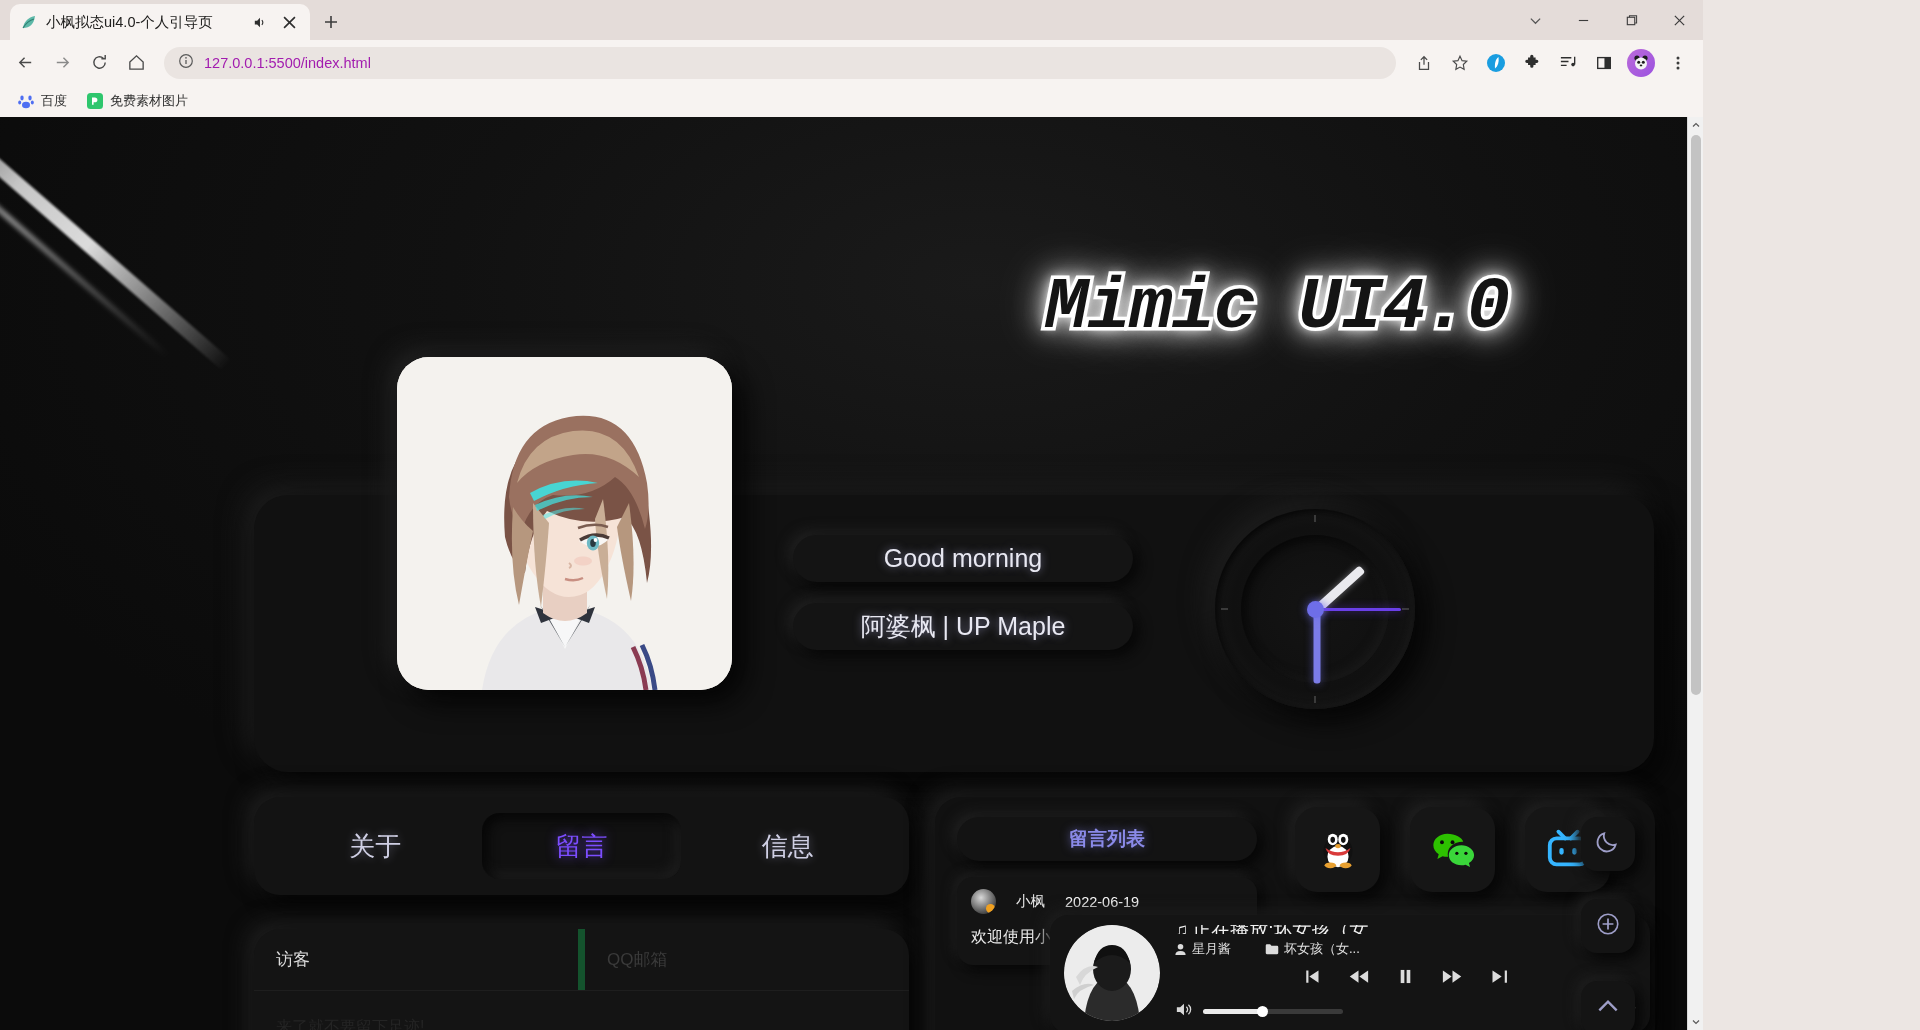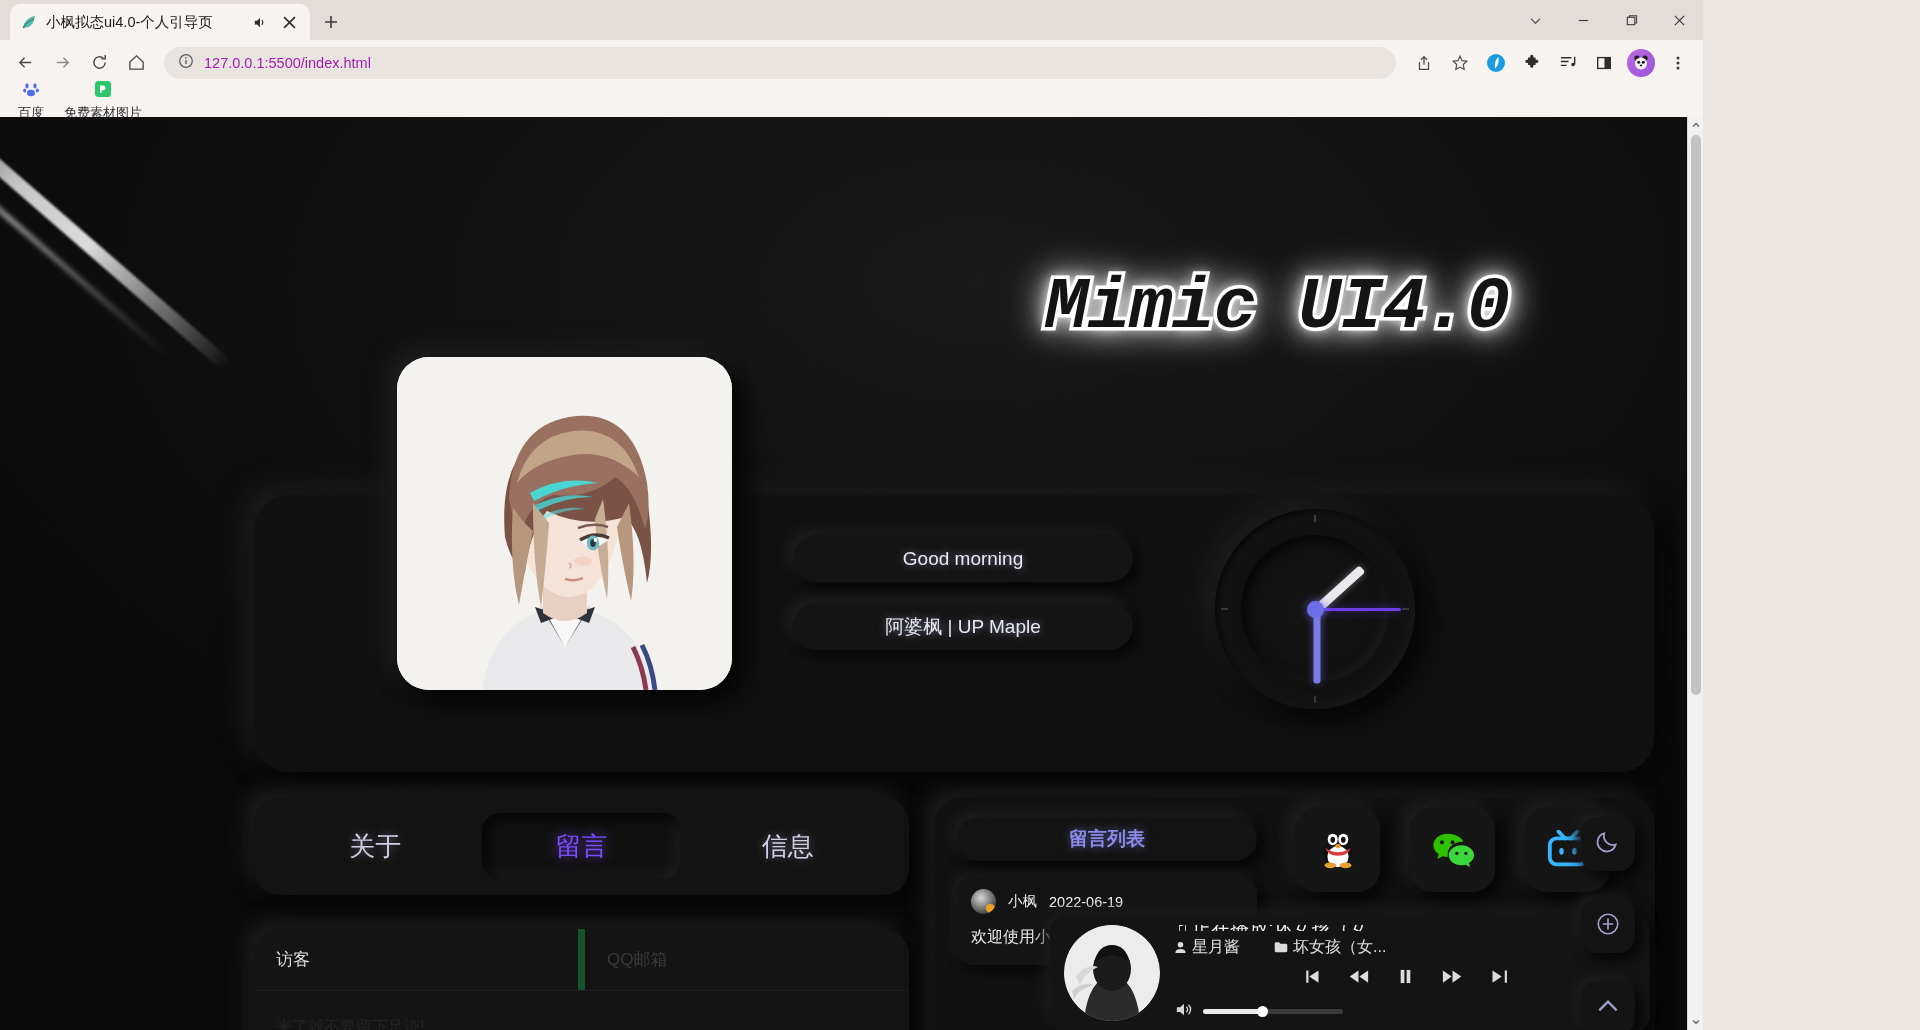--- a/index.html
+++ b/index.html
@@ -70,21 +70,21 @@
     display: flex; align-items: center; justify-content: center;
     margin: 0 4px; flex: 0 0 28px; font-size: 15px;
   }
 
   .bookmarks {
     height: 32px; background: #f7f3f1; display: flex; align-items: center;
     padding: 0 10px; gap: 4px; flex: 0 0 32px;
   }
   .bm {
     display: flex; align-items: center; gap: 7px; padding: 4px 8px;
-    border-radius: 5px; font-size: 13px; color: #303030; flex-direction: column;
+    border-radius: 5px; font-size: 13px; color: #303030;
   }
   .bm-ico { width: 16px; height: 16px; flex: 0 0 16px; }
 
   
   .viewport {
     flex: 1; position: relative; overflow: hidden;
     background: #0c0c0c;
   }
   .page {
     position: absolute; inset: 0 16px 0 0;
@@ -134,21 +134,21 @@
     background: #f2efeb;
   }
   .profile-pic svg { display: block; width: 100%; height: 100%; }
 
   .pills { position: absolute; left: 793px; top: 418px; width: 340px; }
   .pill {
     height: 47px; border-radius: 24px; margin-bottom: 21px;
     background: #141414;
     box-shadow: 6px 6px 13px #070707, -5px -5px 12px #202020;
     display: flex; align-items: center; justify-content: center;
-    font-size: 19px; color: #e8e8f2;
+    font-size: 25px; color: #e8e8f2;
     text-shadow: 0 0 9px rgba(200,200,255,.55);
   }
   .pill.weather { font-size: 16px; color: #b9b9bd; text-shadow: 0 0 7px rgba(180,180,200,.35); }
 
   
   .clock {
     position: absolute; left: 1215px; top: 392px; width: 200px; height: 200px;
     border-radius: 50%;
     background: radial-gradient(circle at 50% 50%, #141414 0%, #101010 58%, #151515 72%, #0e0e0e 100%);
     box-shadow: 12px 12px 26px #050505, -10px -10px 24px #1e1e1e,
@@ -218,21 +218,21 @@
     display: flex; align-items: center; justify-content: center;
     font-size: 19px; font-weight: bold; color: #8a8ae8;
     text-shadow: 0 0 10px rgba(130,130,230,.6);
   }
   .msgitem {
     position: absolute; left: 22px; top: 80px; width: 300px; height: 88px;
     border-radius: 16px; background: #141414;
     box-shadow: 5px 5px 13px #060606, -4px -4px 11px #1f1f1f;
     padding: 12px 14px;
   }
-  .msghead { display: flex; align-items: center; gap: 12px; }
+  .msghead { display: flex; align-items: center; gap: 20px; }
   .msg-av {
     width: 25px; height: 25px; border-radius: 50%; flex: 0 0 25px;
     background: radial-gradient(circle at 40% 35%, #d8d8d8, #4a4a4a 70%, #2a2a2a);
     position: relative; overflow: hidden;
   }
   .msg-av::after {
     content: ''; position: absolute; right: 1px; bottom: 1px;
     width: 9px; height: 9px; border-radius: 50%; background: #f0a020;
   }
   .msg-name { font-size: 14.5px; color: #e7e7e7; }
@@ -258,21 +258,21 @@
   .cover {
     width: 96px; height: 96px; border-radius: 50%; flex: 0 0 96px;
     background: radial-gradient(circle at 42% 30%, #f2f2f2 0%, #d8d8d8 28%, #6a6a6a 55%, #171717 85%);
     position: relative; overflow: hidden;
   }
   .pinfo { flex: 1; min-width: 0; display: flex; flex-direction: column; }
   .ptitle {
     font-size: 19px; color: #f2f2f2; white-space: nowrap; overflow: hidden;
     text-overflow: ellipsis; display: flex; align-items: center; gap: 4px;
   }
-  .pmeta { display: flex; gap: 34px; margin-top: 6px; font-size: 16px; color: #e0e0e0; }
+  .pmeta { display: flex; gap: 34px; margin-top: 6px; font-size: 13px; color: #e0e0e0; }
   .pmeta span { display: flex; align-items: center; gap: 5px; white-space: nowrap;
                 overflow: hidden; text-overflow: ellipsis; max-width: 190px; }
   .pctrls { display: flex; align-items: center; justify-content: center; gap: 26px; margin-top: 8px; color: #dcdcdc; }
   .pctrls svg { width: 21px; height: 21px; }
   .prow2 { display: flex; align-items: center; gap: 10px; margin-top: 9px; color: #d8d8d8; }
   .vol-track { width: 140px; height: 5px; border-radius: 3px; background: #3a3a3a; position: relative; }
   .vol-fill { position: absolute; left: 0; top: 0; height: 5px; border-radius: 3px; background: #eaeaea; }
   .vol-knob { position: absolute; top: -3px; width: 11px; height: 11px; border-radius: 50%; background: #fff; }
 
   

